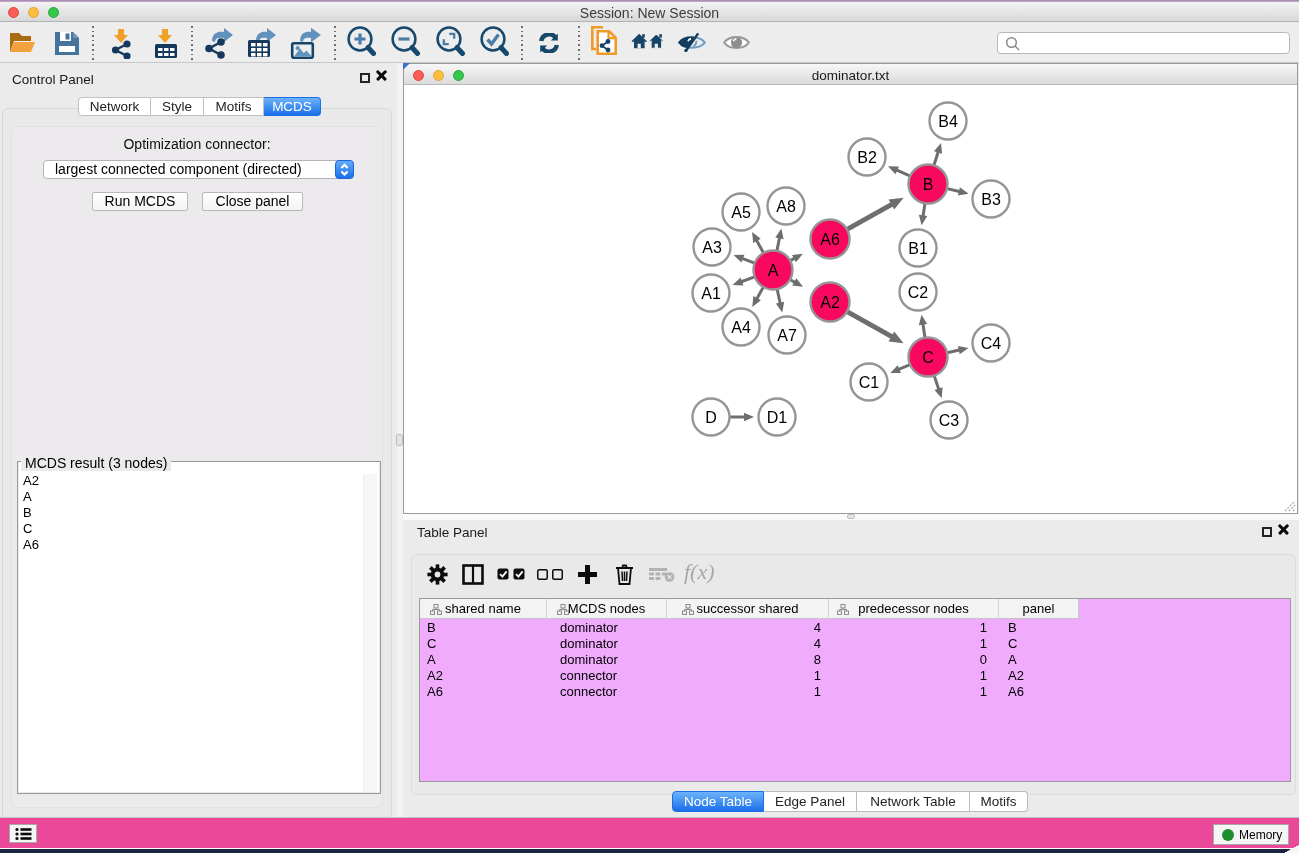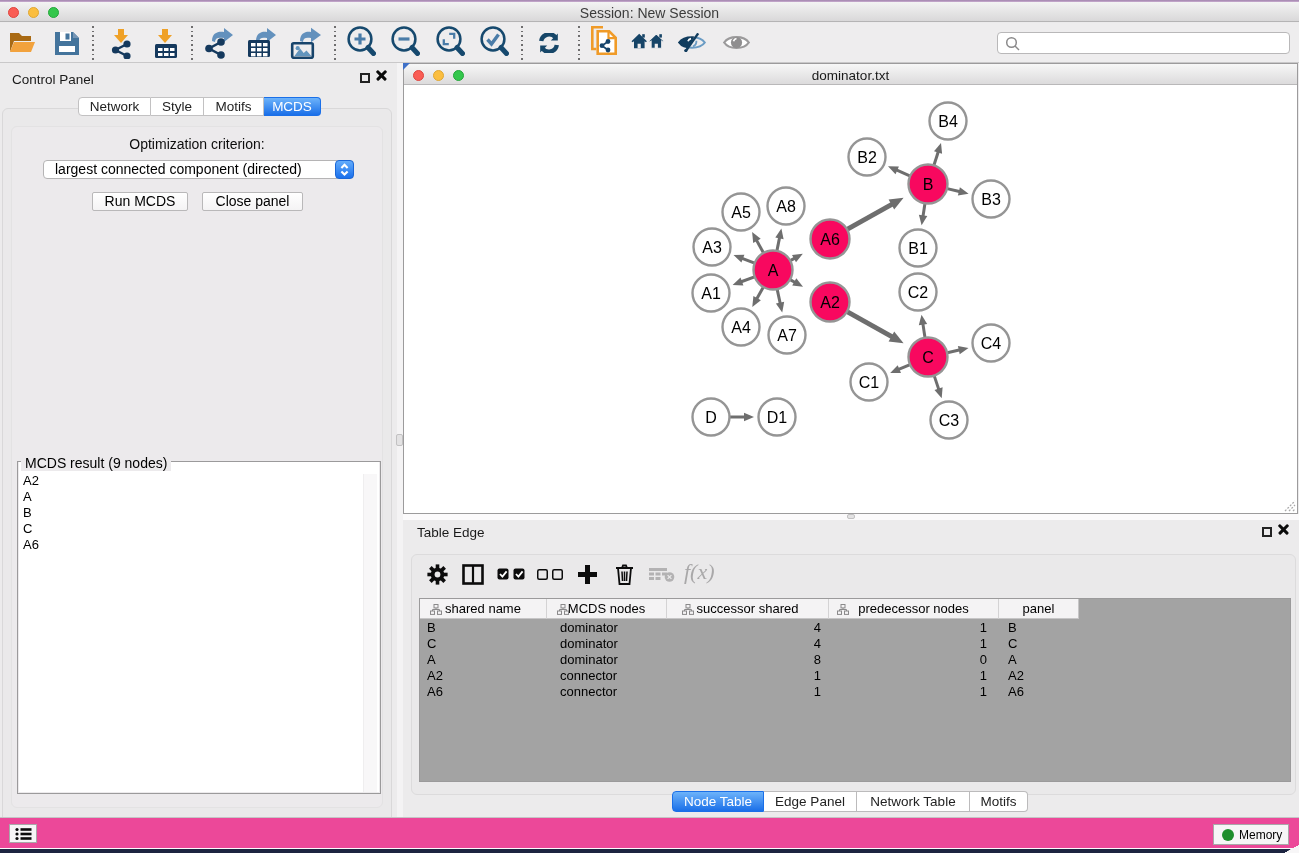--- a/index.html
+++ b/index.html
@@ -73,21 +73,21 @@
 #netcanvas { position:absolute; left:0; top:22px; width:893px; height:427px; background:#fff; }
 #focustri { position:absolute; left:-1px; top:-1px; width:0; height:0;
   border-top:7px solid #3f71c8; border-right:7px solid transparent; }
 
 #tpanel { left:403px; top:520px; width:896px; height:297px; background:#ecebec; }
 #tptitle { position:absolute; left:14px; top:5px; font-size:13.5px; color:#1a1a1a; }
 #tppane { position:absolute; left:8px; top:34px; width:885px; height:241px;
   background:#eae9ea; border:1px solid #dcdbdc; border-radius:6px; }
 #ttoolbar { position:absolute; left:0px; top:0px; width:883px; height:44px; }
 #ttable { position:absolute; left:7px; top:43px; width:872px; height:184px;
-  background:#a3a3a3; border:1px solid #9b9a9b; }
+  background:#f0abfc; border:1px solid #9b9a9b; }
 .th { position:absolute; top:0; height:20px; background:#f4f3f4;
   border-right:1px solid #d4d3d4; border-bottom:1px solid #c6c5c6; font-size:13px;
   color:#000; text-align:center; line-height:20px; }
 .trow { position:absolute; font-size:13px; color:#000; height:16px; line-height:16px; }
 #btabs { position:absolute; left:269px; top:271px; height:21px; display:flex; }
 #btabs .tab { height:21px; line-height:20px; font-size:13.5px; color:#222;
   background:#fff; border:1px solid #bcbbbc; border-left:none; text-align:center; }
 #btabs .tab.sel { background:linear-gradient(#6db3fa,#1a6fe8); color:#fff;
   border:1px solid #1a6fe8; border-radius:4px 0 0 4px; }
 #btabs .tab.last { border-radius:0 4px 4px 0; }
@@ -256,40 +256,40 @@
     </svg>
   </div>
 </g></div>
 <div id="cpanel" class="abs">
   <div id="cptitle">Control Panel</div>
   <div class="winbtn-sq" style="left:360px; top:10px;"></div>
   <div class="winbtn-x" style="left:376px; top:6px;"></div>
   <div id="cppane">
     <div id="cpinner"></div>
   </div>
-  <div id="optlabel">Optimization criterion:</div>
+  <div id="optlabel">Optimization connector:</div>
   <div id="combo">largest connected component (directed)
     <div id="combobtn"><svg width="17" height="17" viewBox="0 0 17 17">
       <path d="M5.4 7 L8.5 3.8 L11.6 7" stroke="#fff" stroke-width="2.1" fill="none"></path>
       <path d="M5.4 10.4 L8.5 13.6 L11.6 10.4" stroke="#fff" stroke-width="2.1" fill="none"></path>
     </svg></div>
   </div>
   <div class="btn" style="left:92px; top:129px; width:96px;">Run MCDS</div>
   <div class="btn" style="left:202px; top:129px; width:101px;">Close panel</div>
   <div id="fieldset">
     <div id="fsborder"></div>
     <div id="fslist">
       <div class="li" style="margin-top:11px">A2</div>
       <div class="li">A</div>
       <div class="li">B</div>
       <div class="li">C</div>
       <div class="li">A6</div>
     </div>
     <div id="fsscroll"></div>
-    <div id="fslegend">MCDS result (9 nodes)</div>
+    <div id="fslegend">MCDS result (3 nodes)</div>
   </div>
   <div id="cptabs">
     <div class="tab first" style="width:73px">Network</div>
     <div class="tab" style="width:53px">Style</div>
     <div class="tab" style="width:60px">Motifs</div>
     <div class="tab sel" style="width:57px">MCDS</div>
   </div>
 </div>
 <div id="netwin" class="abs">
   <div id="nettitle">
@@ -381,21 +381,21 @@
 <text x="545" y="339.5" text-anchor="middle" font-size="16" fill="#000">C3</text>
 <text x="307" y="336.5" text-anchor="middle" font-size="16" fill="#000">D</text>
 <text x="373" y="336.5" text-anchor="middle" font-size="16" fill="#000">D1</text>
     </svg>
     <svg style="position:absolute;right:1px;bottom:1px" width="14" height="14" viewBox="0 0 14 14">
       <path d="M3 13 L13 3 M7 13 L13 7 M11 13 L13 11" stroke="#a9a8a9" stroke-width="1.3" stroke-dasharray="2 1.5" fill="none"></path>
     </svg>
   </div>
 </div>
 <div id="tpanel" class="abs">
-  <div id="tptitle">Table Edge</div>
+  <div id="tptitle">Table Panel</div>
   <div class="winbtn-sq" style="left:859px; top:7px;"></div>
   <div class="winbtn-x" style="left:875px; top:3px;"></div>
   <div id="tppane">
     <div id="ttoolbar">
       <svg style="position:absolute;left:15px;top:9px" width="21" height="21" viewBox="0 0 21 21">
         <g fill="#0c0c0c">
           <circle cx="10.5" cy="10.5" r="6.8"></circle>
           <g>
             <rect x="8.7" y="0.4" width="3.6" height="4.6"></rect>
             <rect x="8.7" y="16" width="3.6" height="4.6"></rect>

